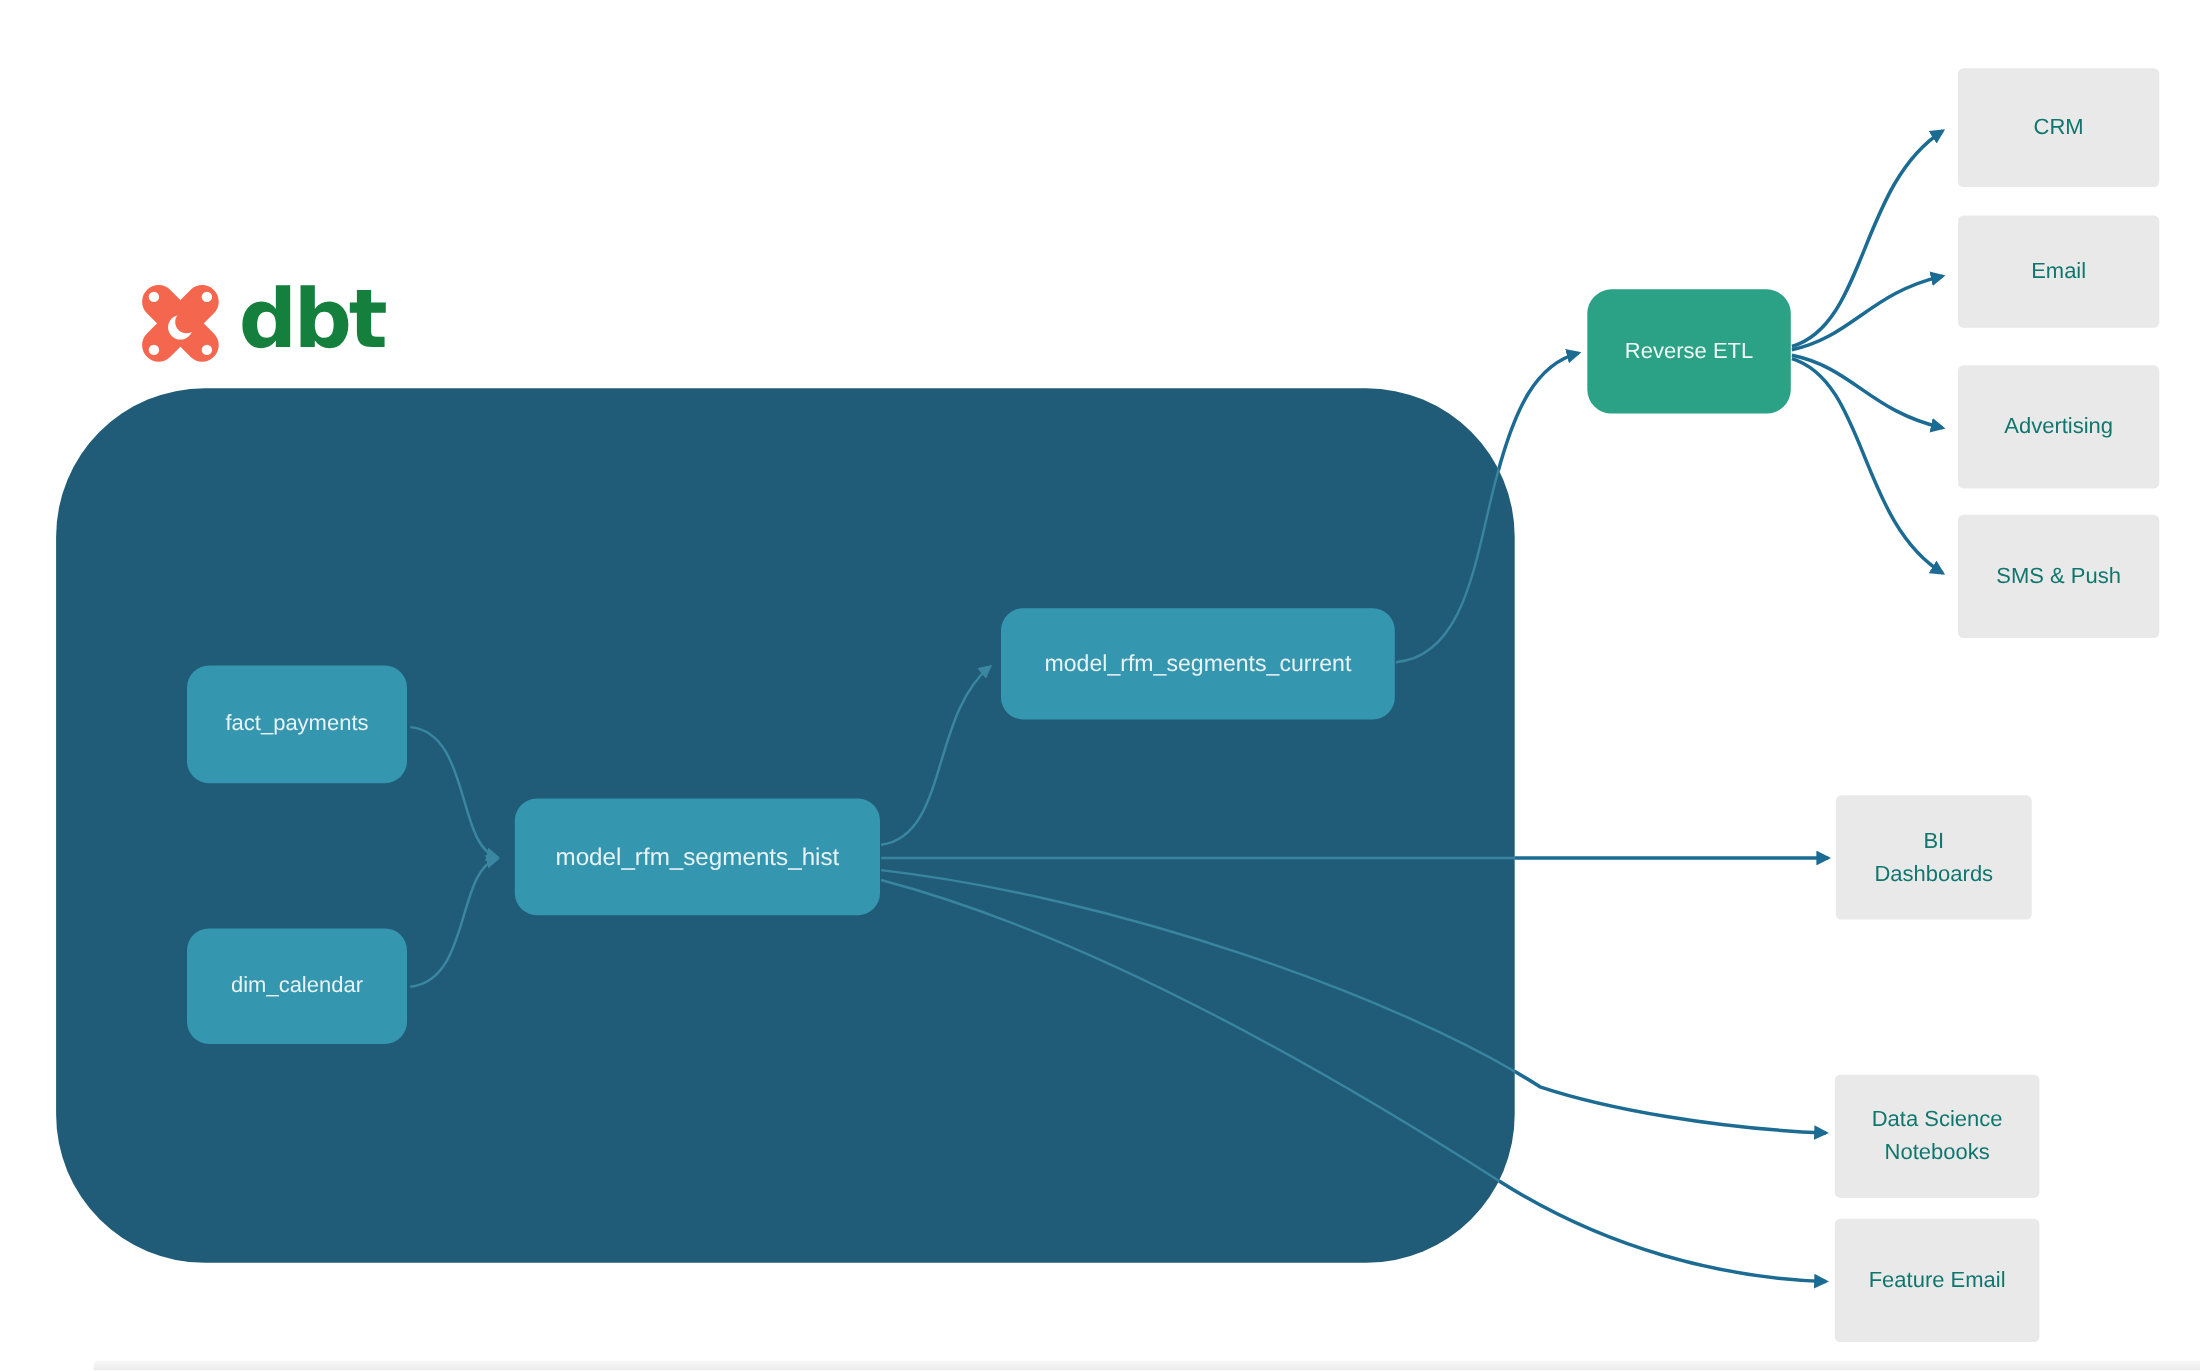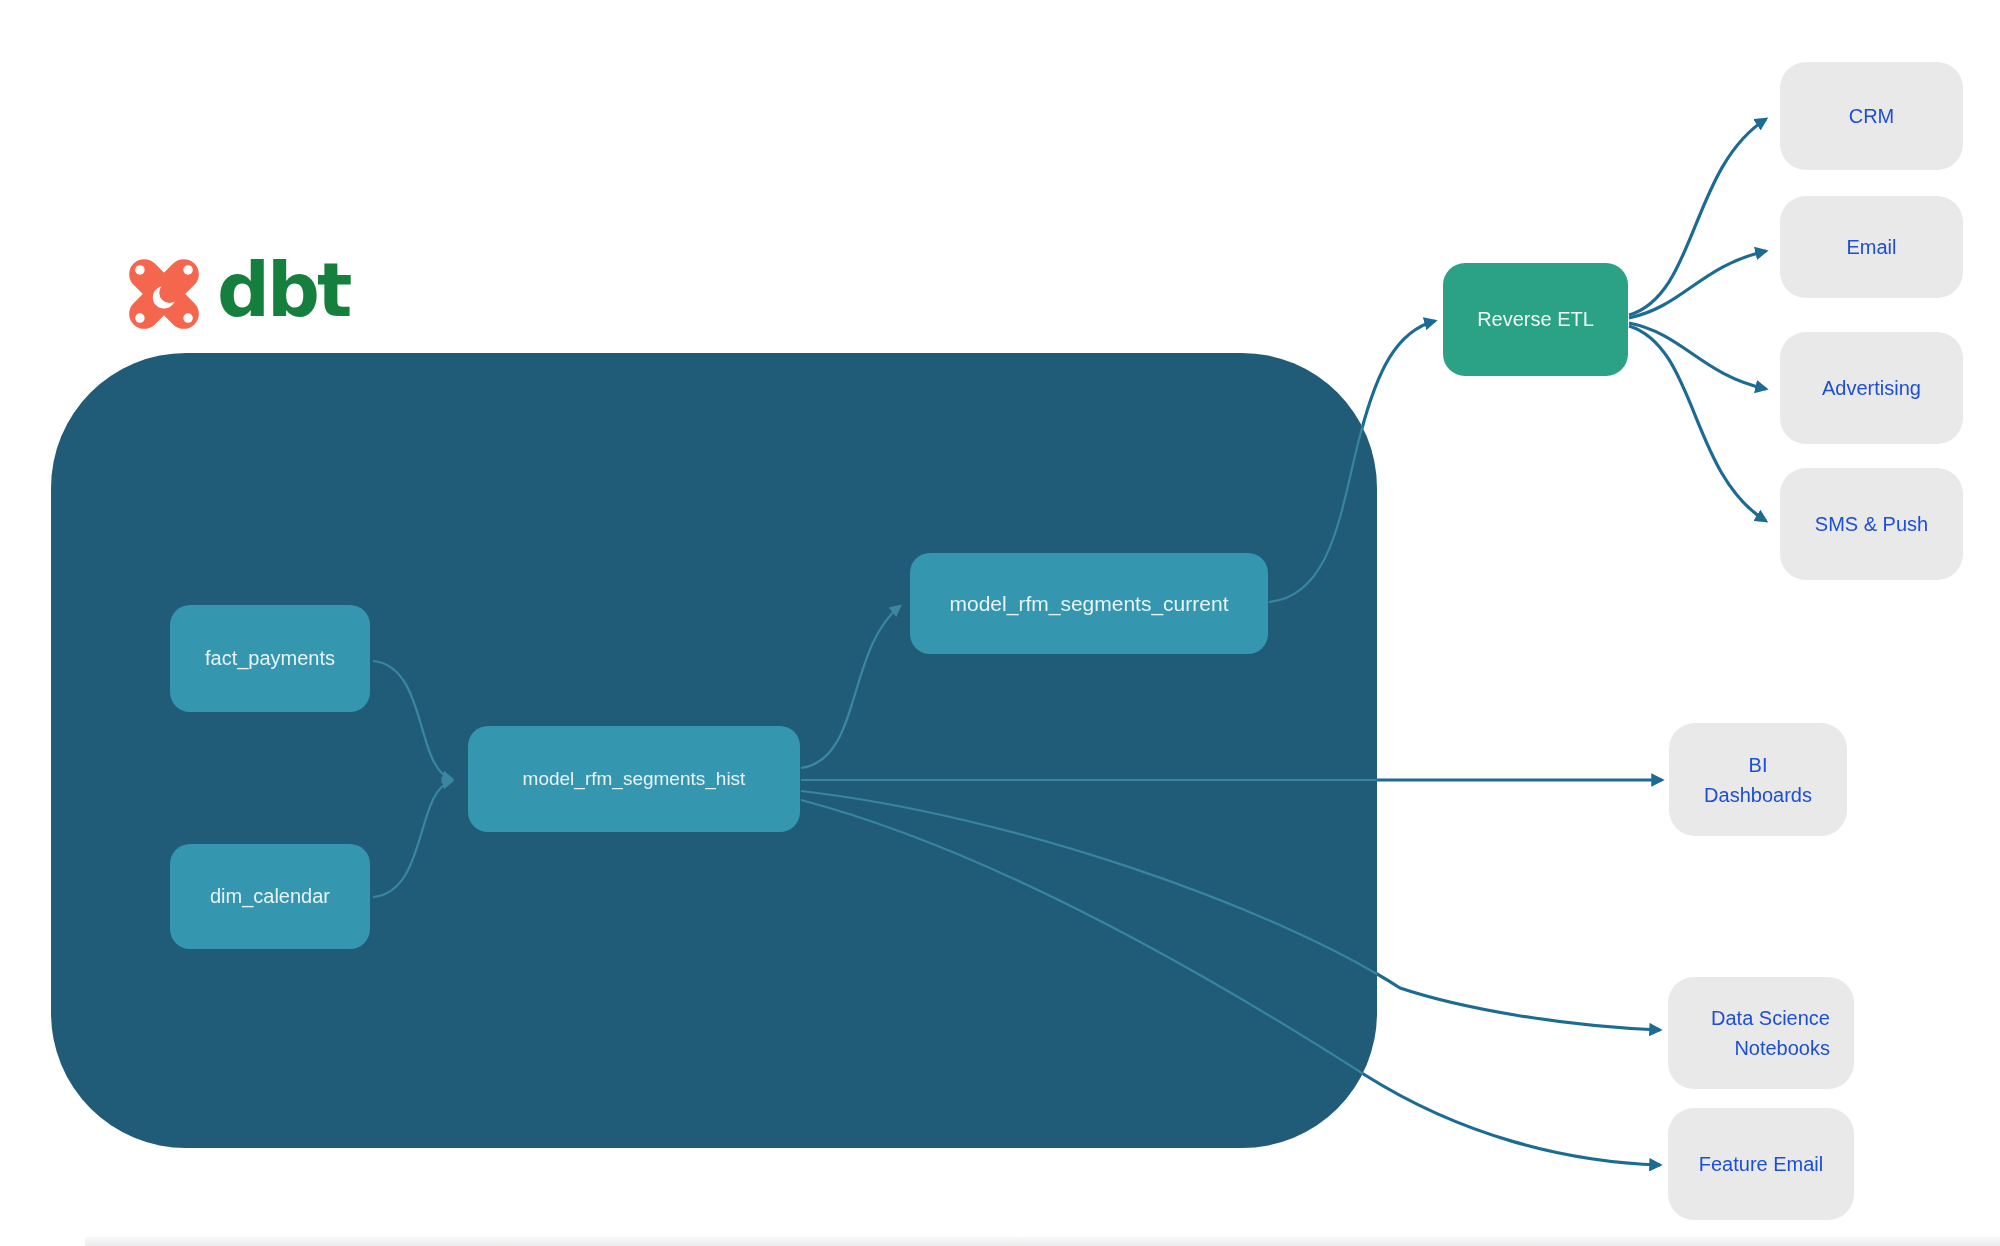--- a/index.html
+++ b/index.html
@@ -22,32 +22,32 @@
   }
   
   .edges { position:absolute; left:0; top:0; width:2000px; height:1246px; pointer-events:none; }
   
   .node {
     position:absolute; display:flex; align-items:center; justify-content:center;
     text-align:center; box-sizing:border-box;
   }
   .teal  { background:#3496AF; color:#E9F3F6; border-radius:20px; font-size:20px; }
   .green { background:#2BA186; color:#EFF9F5; border-radius:22px; font-size:20px; }
-  .gray  { background:#E9E9E9; color:#1d4ed8; border-radius:26px; font-size:20px; line-height:1.5; padding:0 24px; }
+  .gray  { background:#E9E9E9; color:#0f766e; border-radius:5px; font-size:20px; line-height:1.5; padding:0 24px; }
   #n-fact  { left:170px;  top:605px;  width:200px; height:107px; }
   #n-dim   { left:170px;  top:844px;  width:200px; height:105px;text-align:right; }
-  #n-hist  { left:468px;  top:726px;  width:332px; height:106px; font-size:19px; }
+  #n-hist  { left:468px;  top:726px;  width:332px; height:106px; font-size:22px; }
   #n-cur   { left:910px;  top:553px;  width:358px; height:101px; font-size:21px; }
   #n-retl  { left:1443px; top:263px;  width:185px; height:113px; }
   #n-crm   { left:1780px; top:62px;   width:183px; height:108px; }
   #n-email { left:1780px; top:196px;  width:183px; height:102px; }
   #n-adv   { left:1780px; top:332px;  width:183px; height:112px; }
   #n-sms   { left:1780px; top:468px;  width:183px; height:112px; }
   #n-bi    { left:1669px; top:723px;  width:178px; height:113px; }
-  #n-ds    { left:1668px; top:977px;  width:186px; height:112px;text-align:right; }
+  #n-ds    { left:1668px; top:977px;  width:186px; height:112px; }
   #n-fs    { left:1668px; top:1108px; width:186px; height:112px; }
   
   .bottom-edge {
     position:absolute; left:85px; right:0; bottom:0; height:9px;
     background:linear-gradient(to bottom, rgba(125,125,138,0.05), rgba(125,125,138,0.16));
     border-radius:4px 0 0 0;
   }
 </style>
 </head>
 <body>

